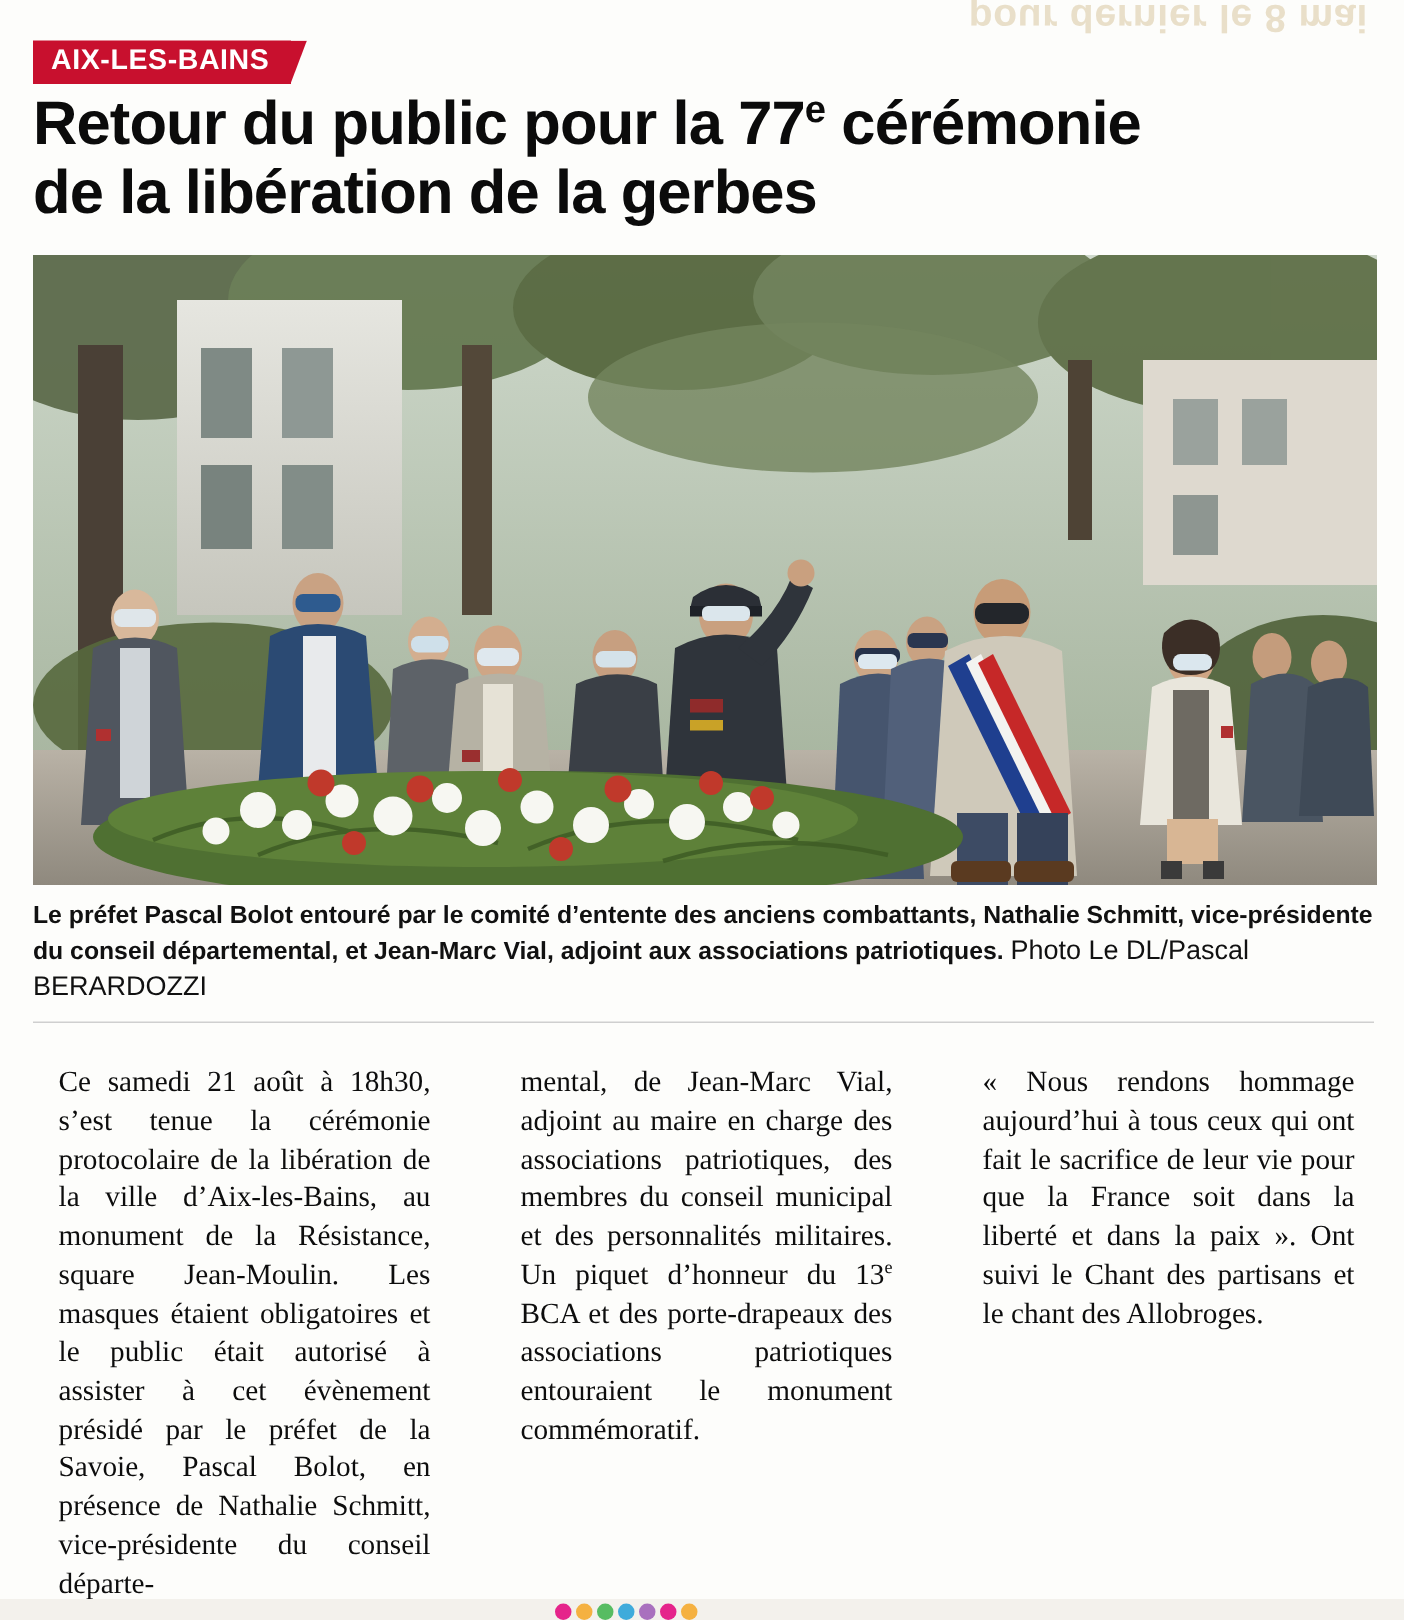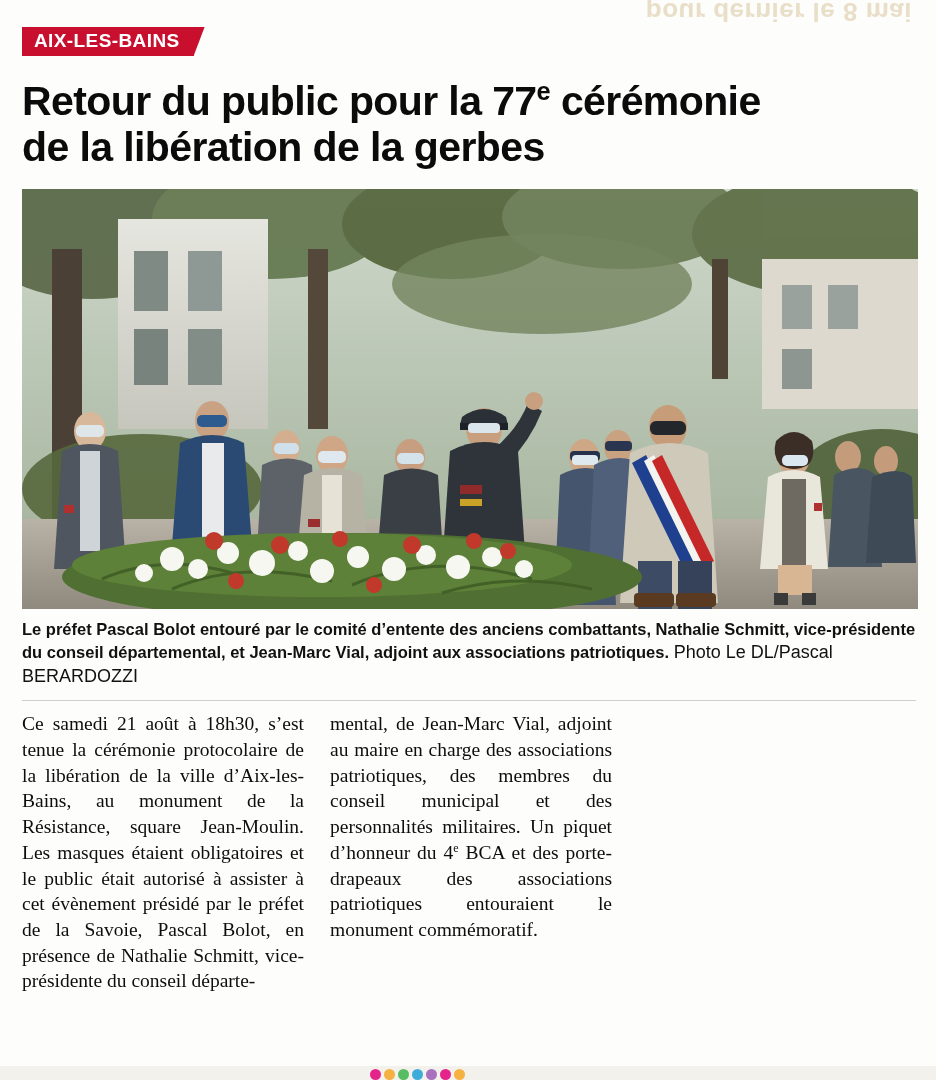--- a/index.html
+++ b/index.html
@@ -56,21 +56,21 @@
   }
 
   
   .headline {
     font-family: "Liberation Sans", sans-serif;
     font-weight: bold;
     font-size: 41px;
     line-height: 1.12;
     letter-spacing: -0.6px;
     color: #0b0b0b;
-    margin: 23px 0 0 4px;
+    margin: 4px 0 0 4px;
     max-width: 900px;
   }
   .headline sup {
     font-size: 0.62em;
     vertical-align: super;
     line-height: 0;
   }
 
   
   .photo {
@@ -113,21 +113,21 @@
   }
   .col {
     width: 282px;
     font-family: "Liberation Serif", serif;
     font-size: 19.5px;
     line-height: 1.32;
     text-align: justify;
     hyphens: auto;
     color: #0d0d0d;
   }
-  .col p { margin: 0; }
+  .col p { margin: 17px; }
   .col p + p { text-indent: 1.1em; margin-top: 2px; }
   .col sup { font-size: 0.62em; vertical-align: super; line-height: 0; }
 
   
   .bottom-strip {
     position: absolute;
     left: 0; bottom: 0;
     width: 936px; height: 14px;
     background: #f3f1ec;
     overflow: hidden;
@@ -354,24 +354,25 @@
   </div>
 
   <div class="body-rule"></div>
 
   <div class="columns">
     <div class="col">
       <p>Ce samedi 21 août à 18h30, s’est tenue la cérémonie protocolaire de la libération de la ville d’Aix-les-Bains, au monument de la Résistance, square Jean-Moulin. Les masques étaient obligatoires et le public était autorisé à assister à cet évènement présidé par le préfet de la Savoie, Pascal Bolot, en présence de Nathalie Schmitt, vice-présidente du conseil départe-</p>
     </div>
 
     <div class="col">
-      <p><span>mental, de Jean-Marc Vial, adjoint au maire en charge des associations patriotiques, des membres du conseil municipal et des personnalités militaires. Un piquet d’honneur du 4</span><sup>e</sup><span> BCA et des porte-drapeaux des associations patriotiques entouraient le monument commémoratif.</span></p>
+      <p><span>mental, de Jean-Marc Vial, adjoint au maire en charge des associations patriotiques, des membres du conseil municipal et des personnalités militaires. Un piquet d’honneur du 13</span><sup>e</sup><span> BCA et des porte-drapeaux des associations patriotiques entouraient le monument commémoratif.</span></p>
     </div>
 
     <div class="col">
+      <p>« Nous rendons hommage aujourd’hui à tous ceux qui ont fait le sacrifice de leur vie pour que la France soit dans la liberté et dans la paix ». Ont suivi le Chant des partisans et le chant des Allobroges.</p>
     </div>
   </div>
 
 </div>
 
 <div class="bottom-strip">
   <div class="dots">
       <i style="background: rgb(226, 0, 122);"></i>
       <i style="background: rgb(245, 166, 35);"></i>
       <i style="background: rgb(59, 179, 74);"></i>

